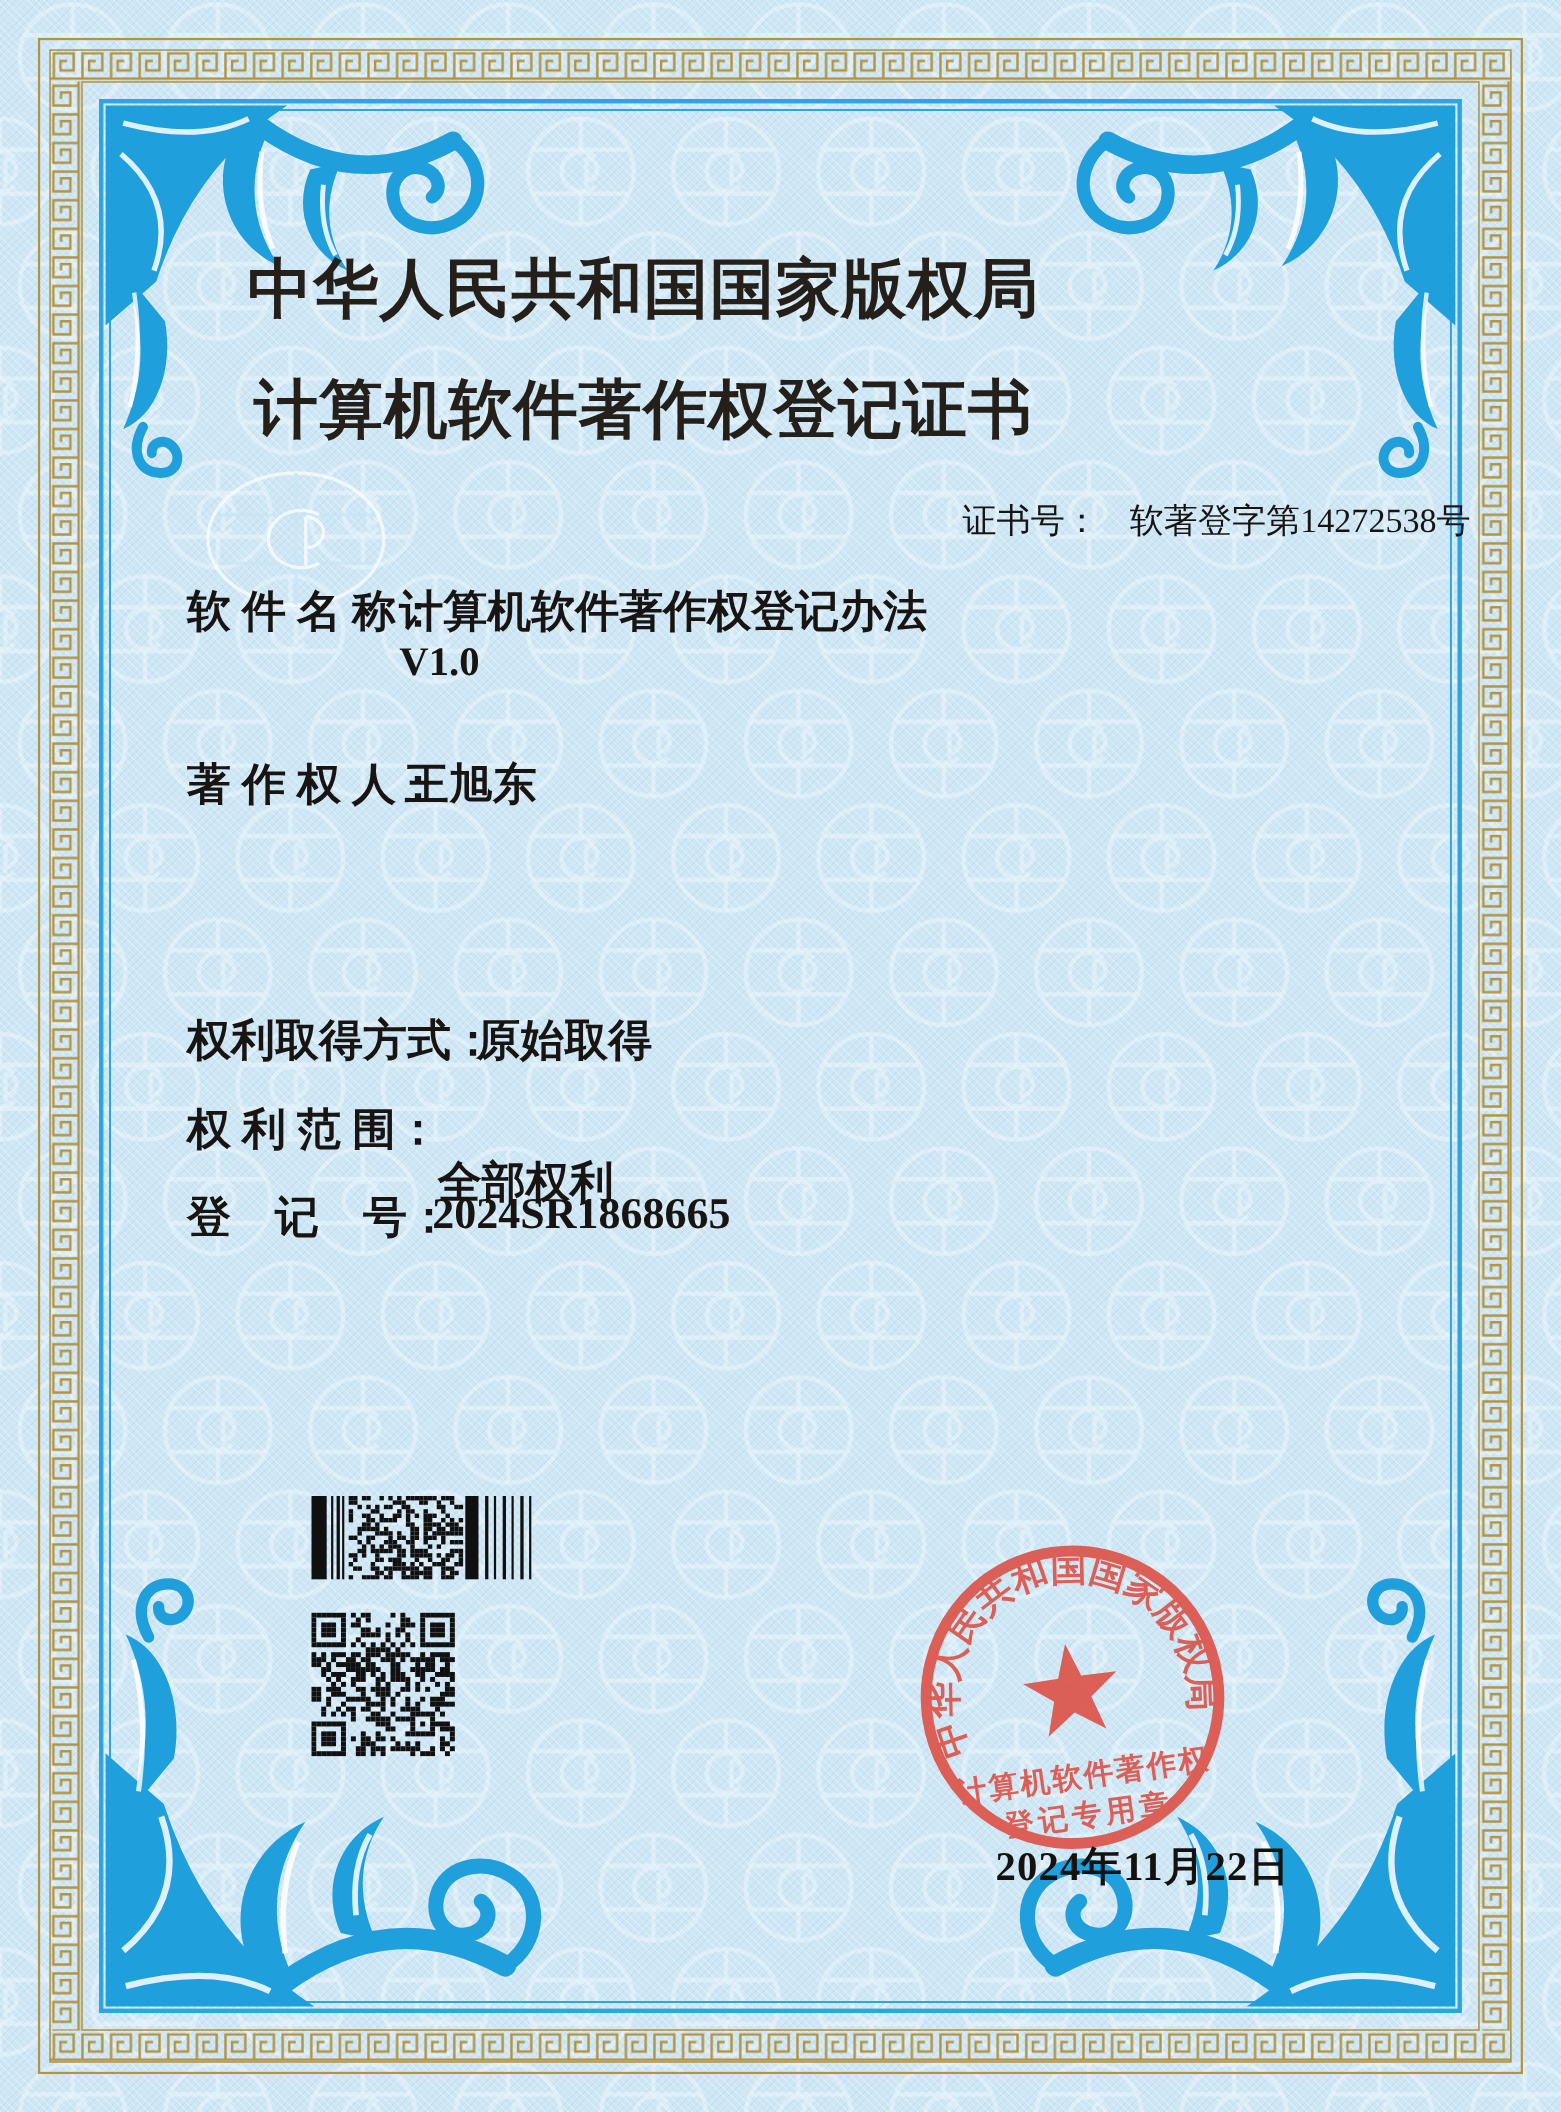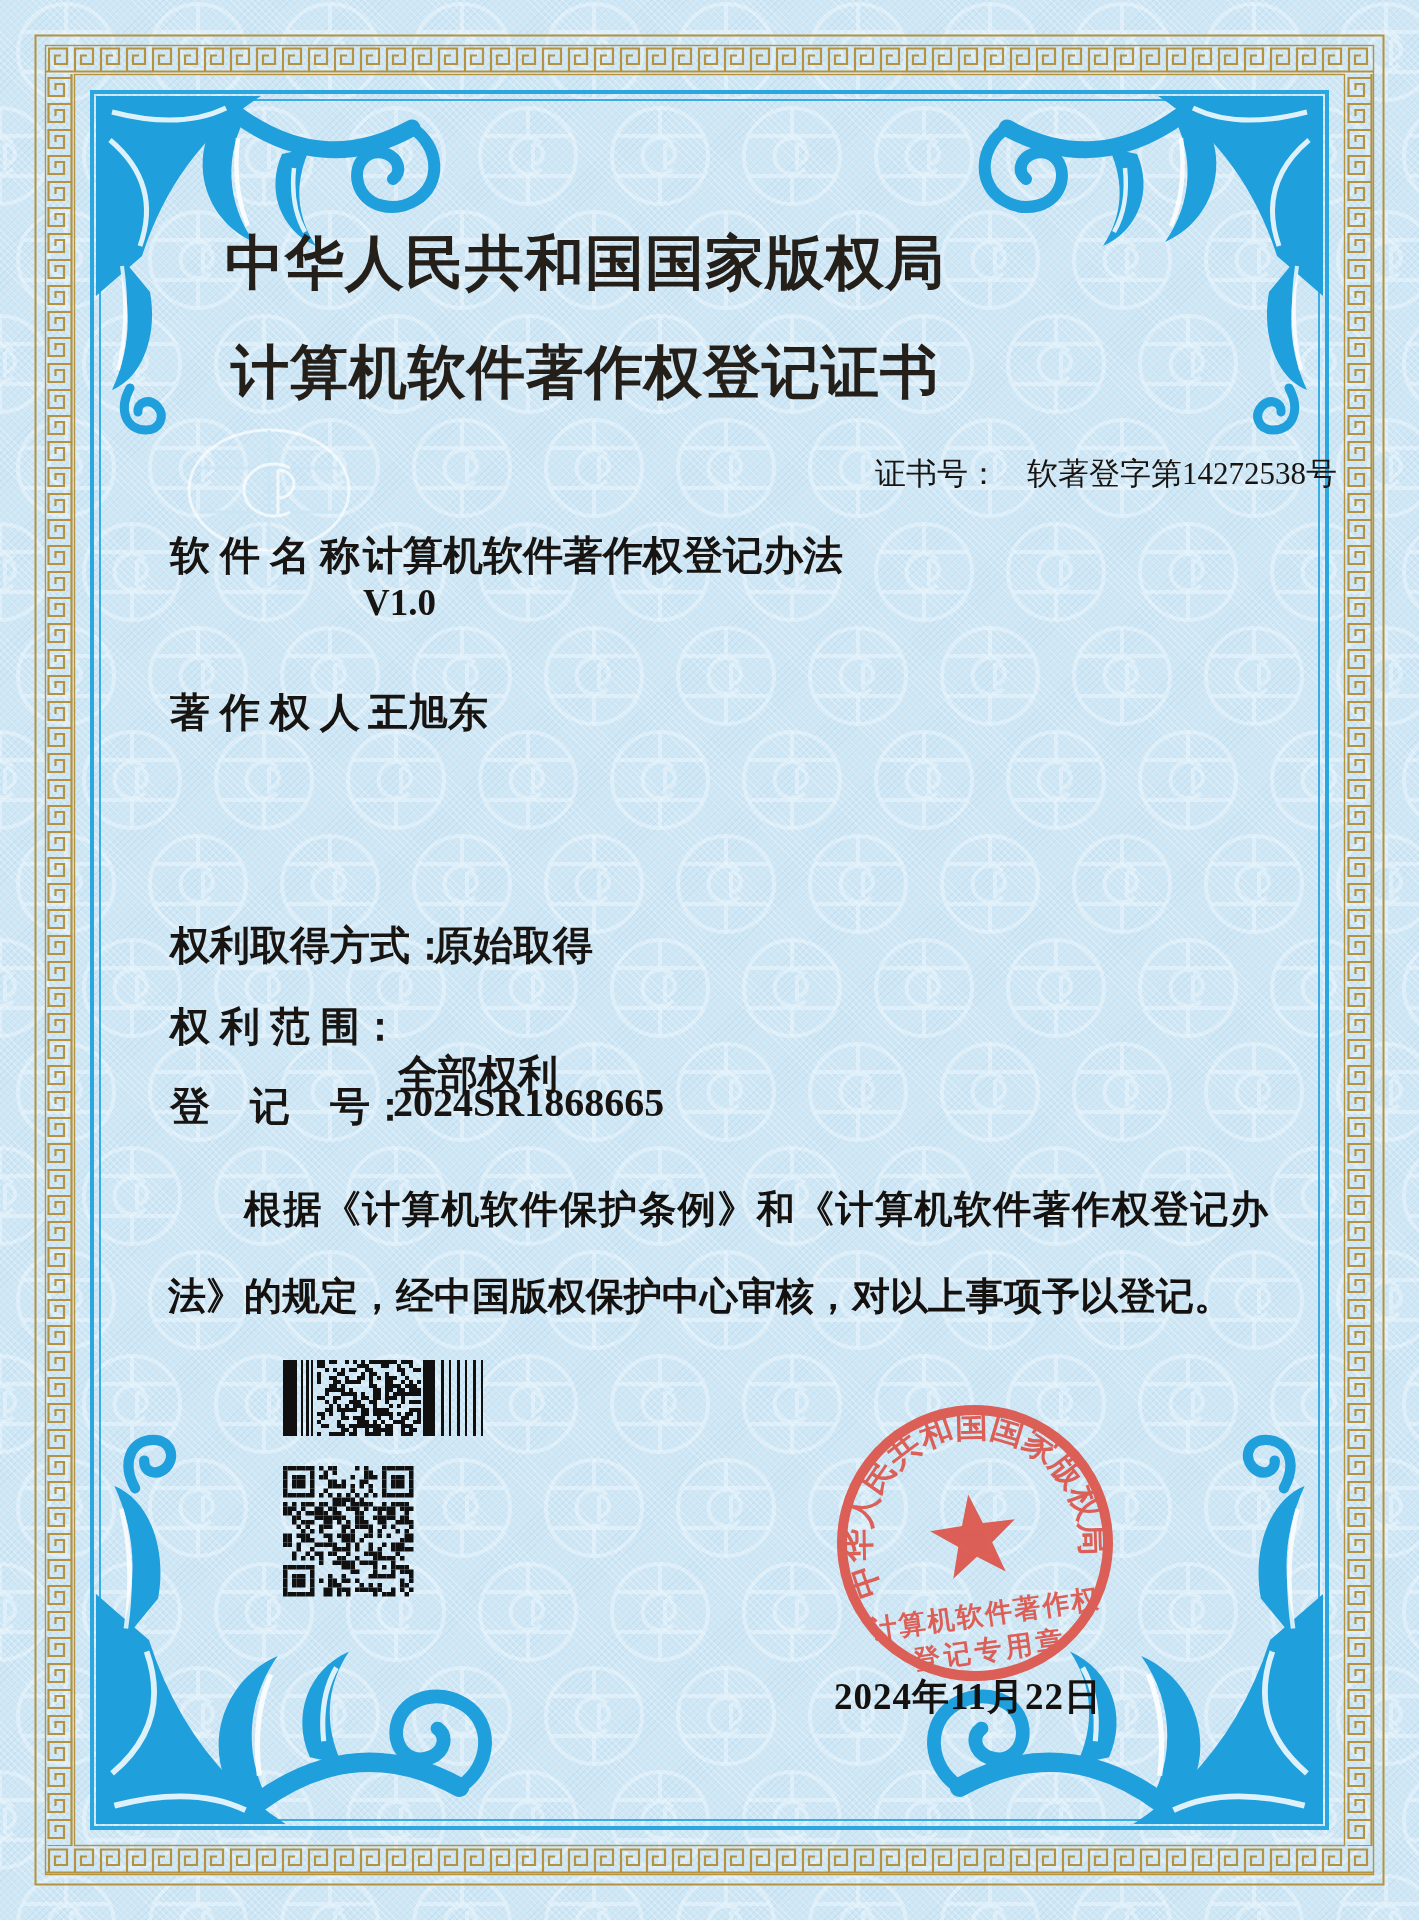--- a/index.html
+++ b/index.html
@@ -23,21 +23,21 @@
   .row .flabel{position:absolute;left:0;top:0;}
   .row .fvalue{position:absolute;top:0;}
   .r1{top:528px;} .r1 .fvalue{left:193px;}
   .r2{top:685px;} .r2 .fvalue{left:198px;}
   .r3{top:918px;} .r3 .fvalue{left:263px;}
   .r4{top:999px;} .r4 .fvalue{left:228px;margin-top:48px;}
   .r5{top:1079px;} .r5 .fvalue{left:223px;}
   .ver{left:363px;top:581px;font-size:37px;font-weight:bold;}
   .para{left:168px;top:1166px;width:1100px;font-size:38px;font-weight:bold;
         line-height:87px;text-align:justify;text-indent:76px;color:#14110e;}
-  .date{left:763px;top:1672px;width:410px;text-align:center;font-size:37px;
+  .date{left:763px;top:1672px;width:410px;text-align:right;font-size:37px;
         font-weight:600;letter-spacing:1px;color:#14110e;}
   .sealbox{left:825px;top:1393px;width:300px;height:300px;opacity:.9;
            transform:rotate(-8deg);}
   .barcode{left:283px;top:1360px;}
   .qrcode{left:283px;top:1466px;}
   .emboss{left:182px;top:422px;opacity:.75;}
 </style>
 </head>
 <body>
 
@@ -147,21 +147,20 @@
   <div class="abs row r4">
     <span class="flabel">权 利 范 围：</span>
     <span class="fvalue">全部权利</span>
   </div>
 
   <div class="abs row r5">
     <span class="flabel">登　记　号：</span>
     <span class="fvalue">2024SR1868665</span>
   </div>
 
-  <div class="abs para">根据《计算机软件保护条例》和《计算机软件著作权登记办法》的规定，经中国版权保护中心审核，对以上事项予以登记。</div>
 
   <svg class="abs barcode" id="barcode-svg" width="210" height="76" viewBox="0 0 210 76">
       <rect x="0" y="0" width="14" height="76" fill="#101010"></rect>
       <rect x="18" y="0" width="2" height="76" fill="#101010"></rect>
       <rect x="23" y="0" width="3" height="76" fill="#101010"></rect>
       <rect x="28" y="0" width="2" height="76" fill="#101010"></rect>
       <rect x="34" y="0" width="4" height="4" fill="#101010"></rect>
       <rect x="34" y="4" width="4" height="4" fill="#101010"></rect>
       <rect x="34" y="12" width="4" height="4" fill="#101010"></rect>
       <rect x="34" y="16" width="4" height="4" fill="#101010"></rect>

